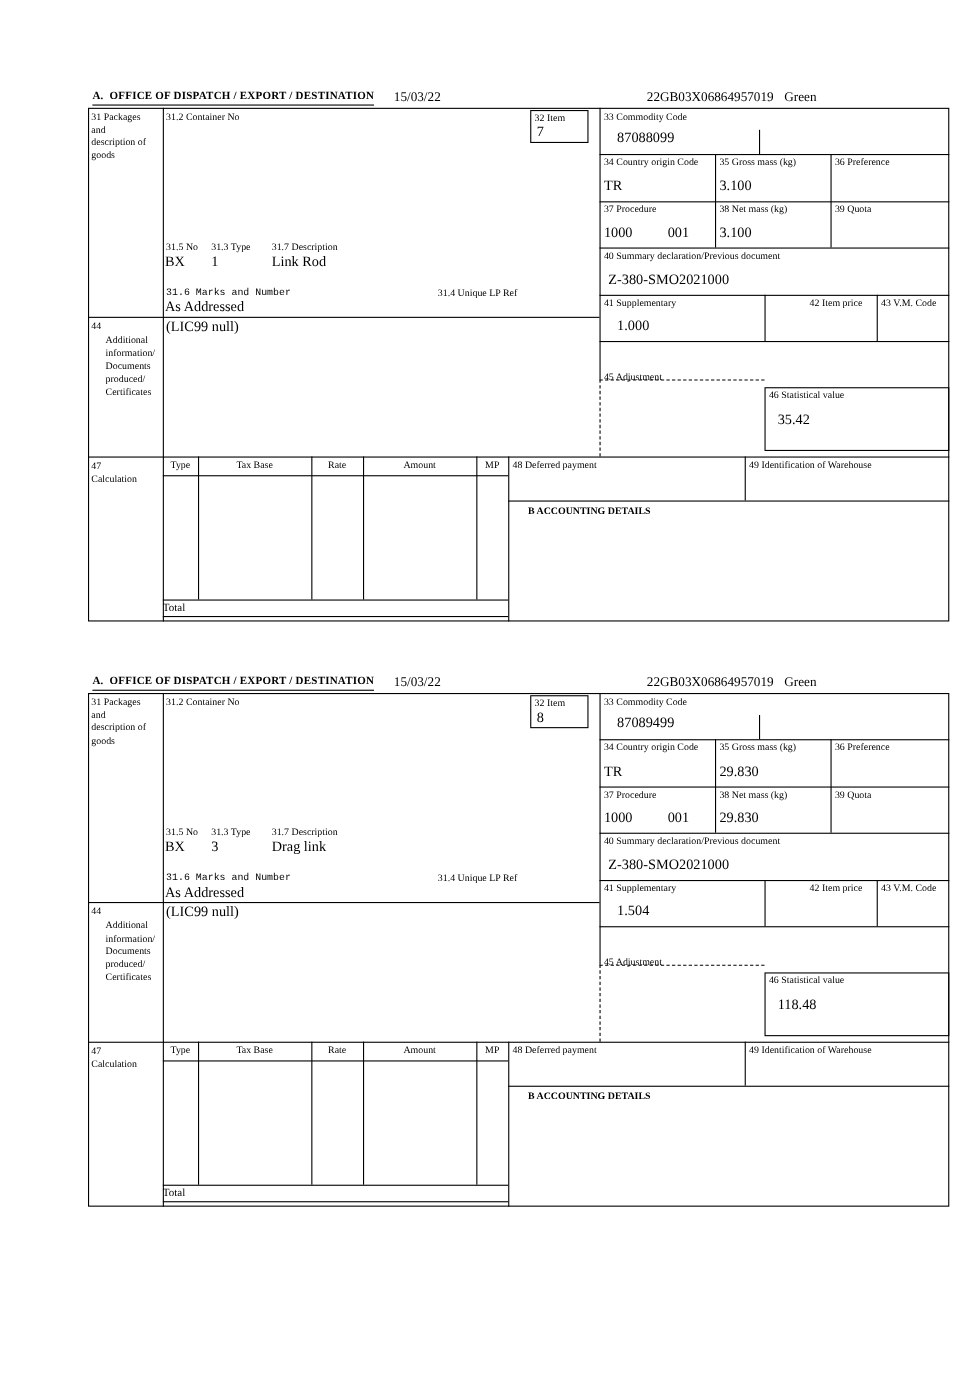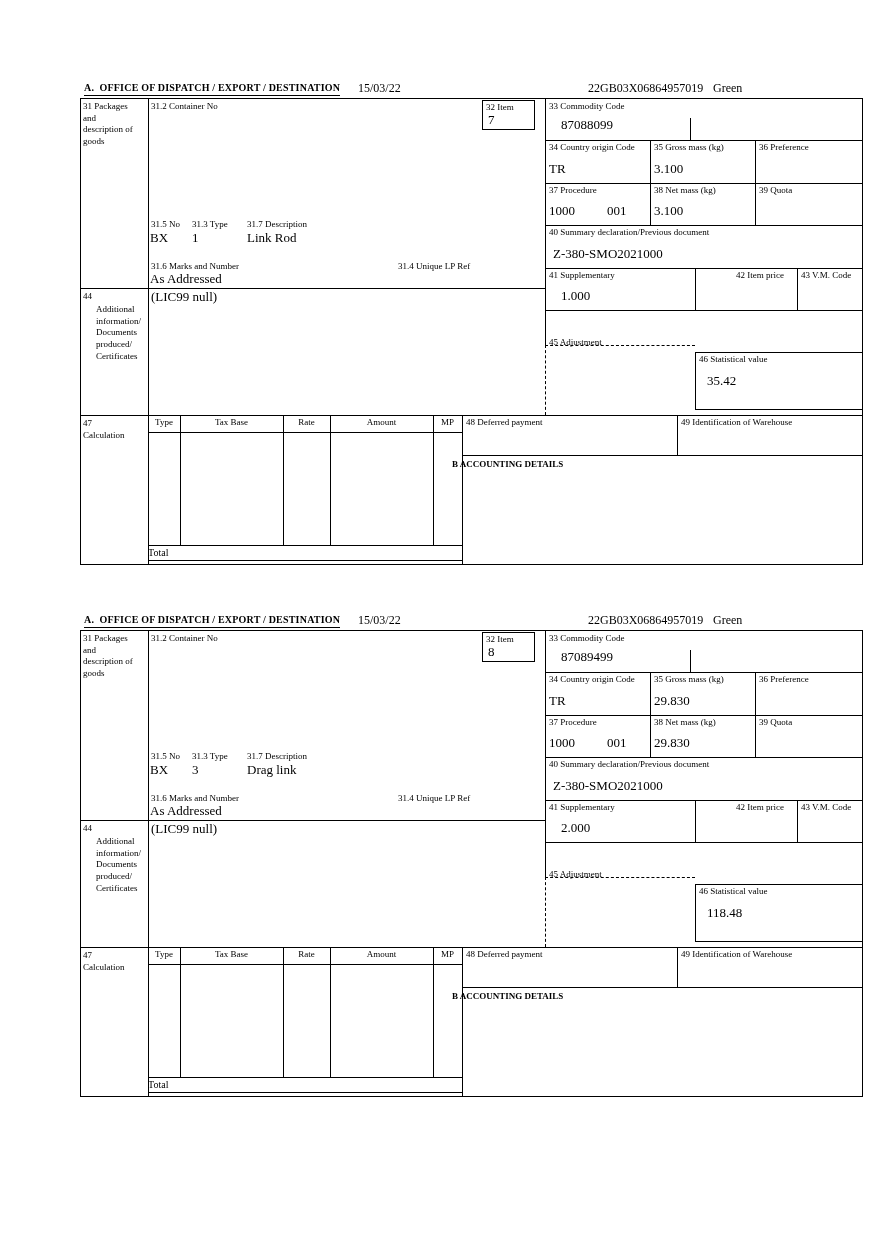--- a/index.html
+++ b/index.html
@@ -77,21 +77,21 @@
   .e-v37b { left: 527px; top: 124px; }
   .e-v38  { left: 574px; top: 124px; }
   .e-l315 { left: 71px;  top: 140px; }
   .e-l313 { left: 112px; top: 140px; }
   .e-l317 { left: 167px; top: 140px; }
   .e-v315 { left: 70px;  top: 151px; }
   .e-v313 { left: 112px; top: 151px; }
   .e-v317 { left: 167px; top: 151px; }
   .e-l40  { left: 469px; top: 148px; }
   .e-v40  { left: 473px; top: 167px; }
-  .e-l316 { left: 71px;  top: 182px; }
+  .e-l316 { left: 71px;  top: 182px; font-family: Liberation Mono, monospace; }
   .e-l314 { left: 318px; top: 182px; }
   .e-v316 { left: 70px;  top: 192px; }
   .e-l41  { left: 469px; top: 191px; }
   .e-l42  { left: 656px; top: 191px; }
   .e-l43  { left: 721px; top: 191px; }
   .e-v41  { left: 481px; top: 209px; }
   .e-l44n { left: 3px;   top: 212px; }
   .e-l44  { left: 16px;   top: 224px; width: 62px; }
   .e-v44  { left: 71px;  top: 210px; }
   .e-l45  { left: 469px; top: 234px; margin-top: 24px; }
@@ -99,21 +99,21 @@
   .e-v46  { left: 627px; top: 294px; }
   .e-l47  { left: 3px;   top: 338px; width: 48px; }
   .e-ct   { left: 68px;  top: 338px; width: 32px;  text-align: center; }
   .e-ctb  { left: 100px; top: 338px; width: 103px; text-align: center; }
   .e-cr   { left: 203px; top: 338px; width: 47px;  text-align: center; }
   .e-ca   { left: 250px; top: 338px; width: 103px; text-align: center; }
   .e-cm   { left: 353px; top: 338px; width: 29px;  text-align: center; }
   .e-total { left: 68px; top: 467px; width: 314px; font-size: 10px; }
   .e-l48  { left: 386px; top: 338px; }
   .e-l49  { left: 601px; top: 338px; }
-  .e-lacc { left: 372px; top: 380px; font-weight: bold; }
+  .e-lacc { left: 400px; top: 380px; font-weight: bold; }
 </style>
 </head>
 <body>
 
 <div class="page">
 
   <div class="section sec0">
     <div class="a e-office">A.  OFFICE OF DISPATCH / EXPORT / DESTINATION</div>
     <div class="a e-date hv">15/03/22</div>
     <div class="a e-mrn hv">22GB03X06864957019</div>
@@ -259,21 +259,21 @@
     <div class="a val e-v313">3</div>
     <div class="a val e-v317">Drag link</div>
     <div class="a lbl e-l40">40 Summary declaration/Previous document</div>
     <div class="a val e-v40">Z-380-SMO2021000</div>
     <div class="a lbl e-l316">31.6 Marks and Number</div>
     <div class="a lbl e-l314">31.4 Unique LP Ref</div>
     <div class="a val e-v316">As Addressed</div>
     <div class="a lbl e-l41">41 Supplementary</div>
     <div class="a lbl e-l42">42 Item price</div>
     <div class="a lbl e-l43">43 V.M. Code</div>
-    <div class="a val e-v41">2.000</div>
+    <div class="a val e-v41">1.504</div>
     <div class="a lbl e-l44n">44</div>
     <div class="a lblw e-l44">Additional information/ Documents produced/ Certificates</div>
     <div class="a val e-v44">(LIC99 null)</div>
     <div class="a lbl e-l45">45 Adjustment</div>
     <div class="a lbl e-l46">46 Statistical value</div>
     <div class="a val e-v46">118.48</div>
     <div class="a lblw e-l47">47 Calculation</div>
     <div class="a lbl e-ct">Type</div>
     <div class="a lbl e-ctb">Tax Base</div>
     <div class="a lbl e-cr">Rate</div>

